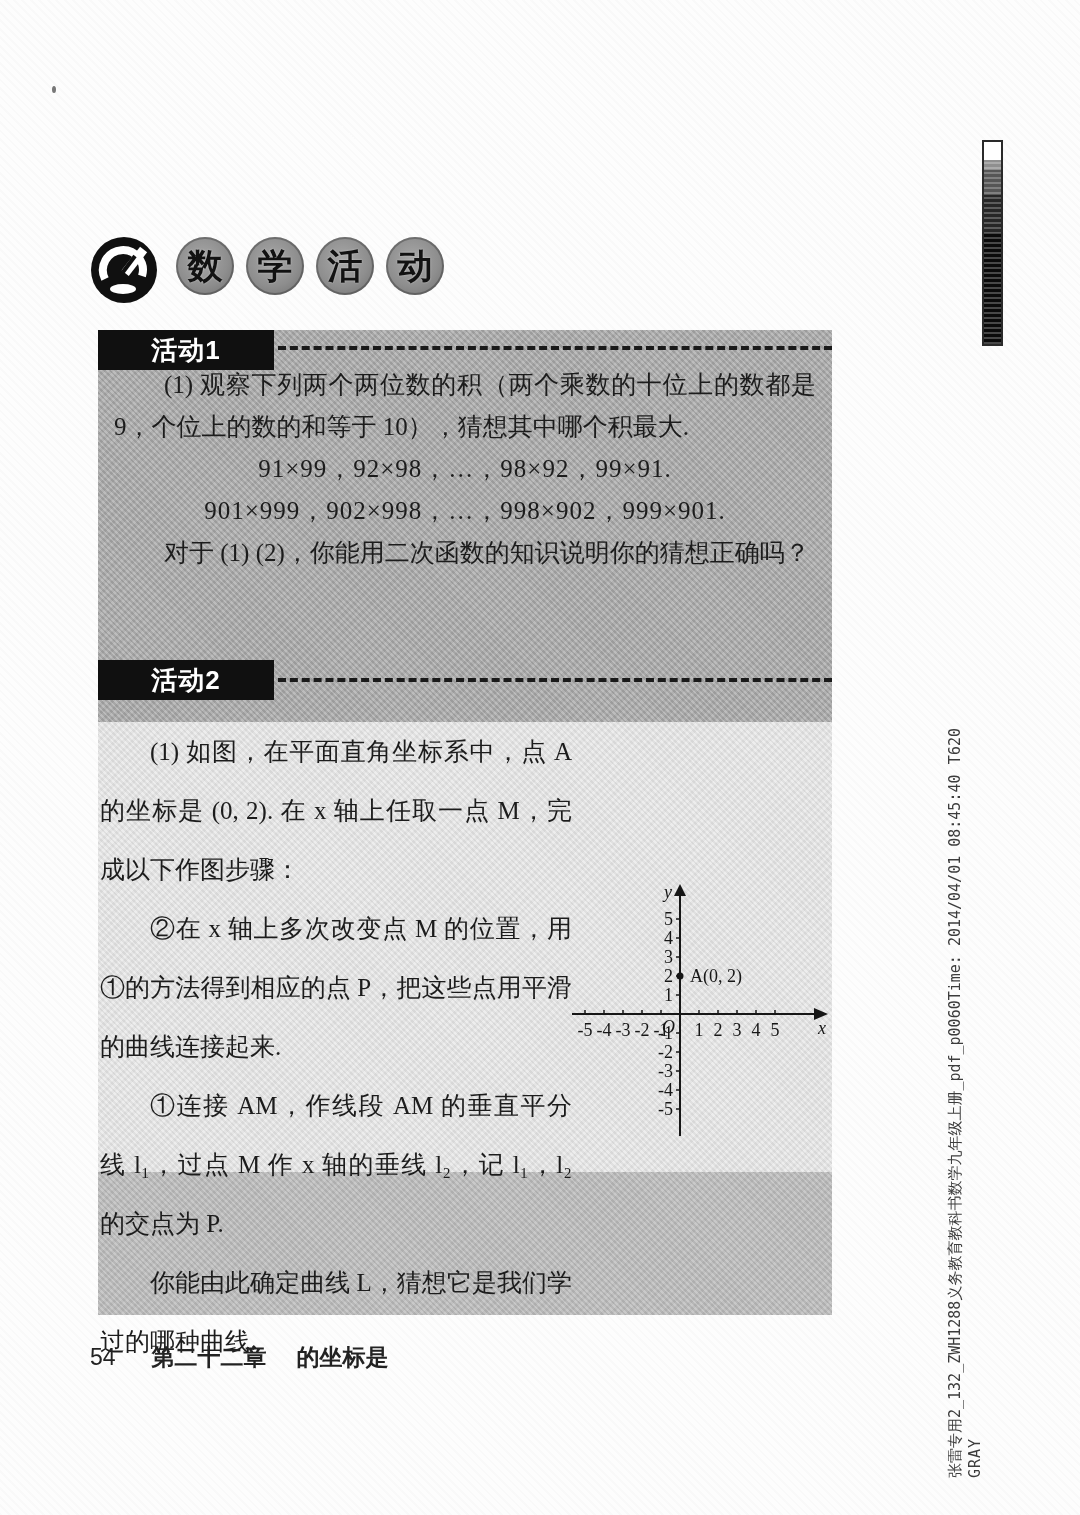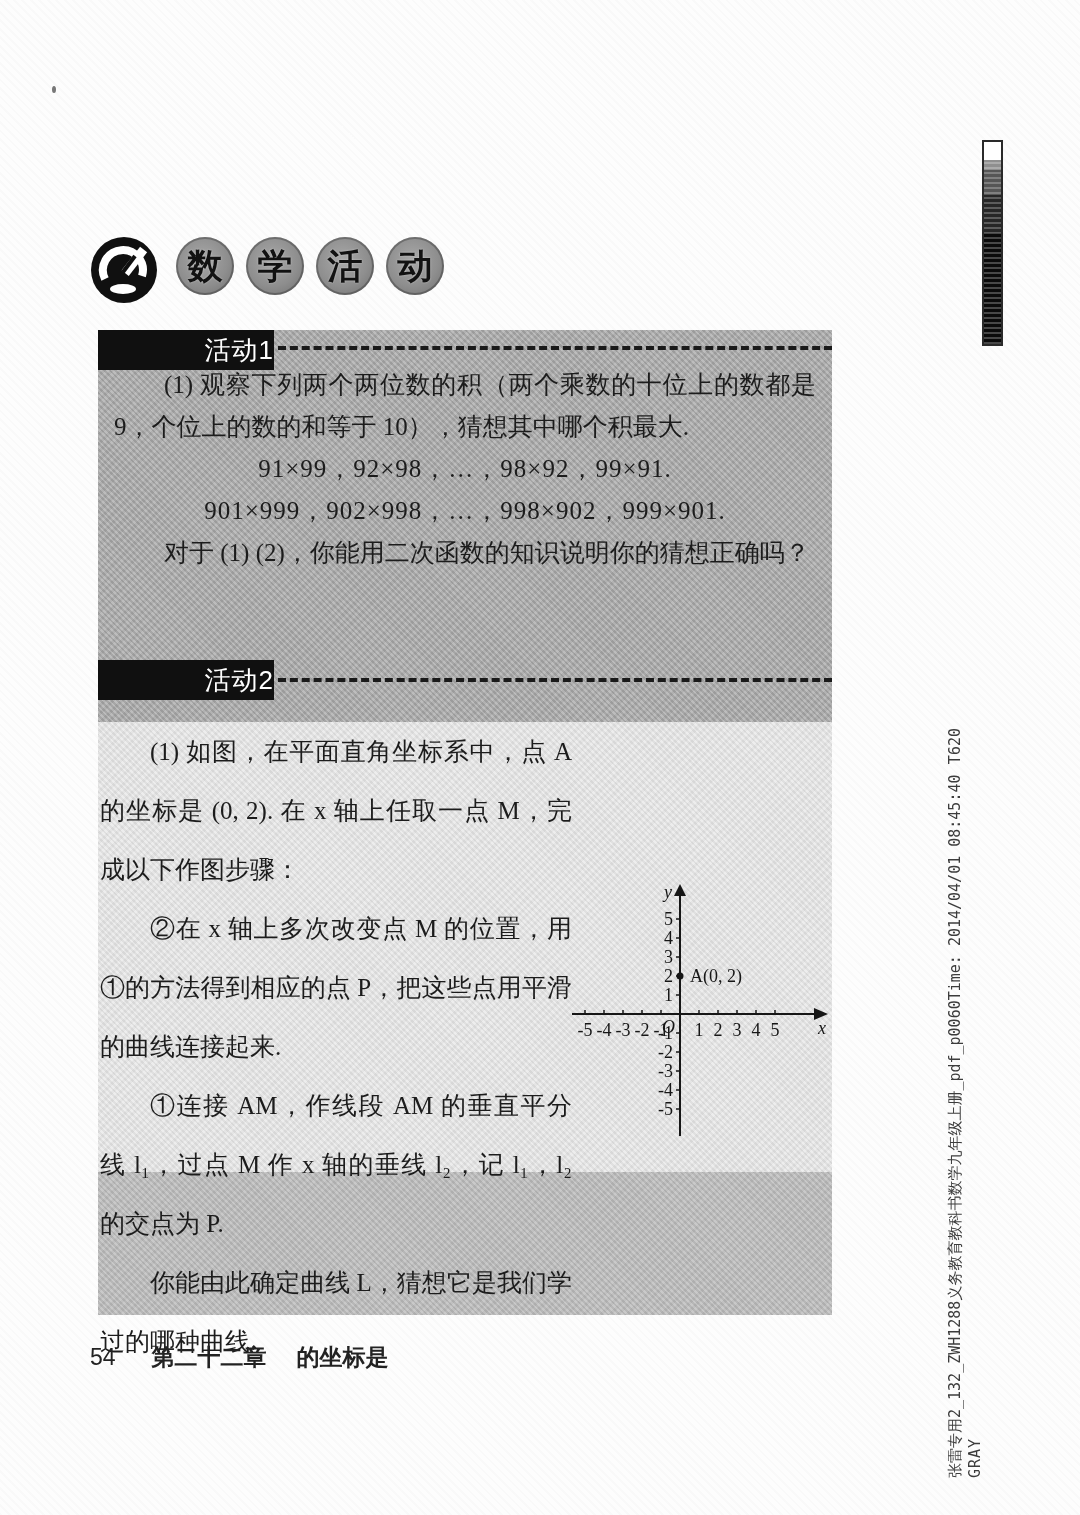--- a/index.html
+++ b/index.html
@@ -50,23 +50,23 @@
       repeating-linear-gradient(-45deg, rgba(0,0,0,.05) 0 3px, transparent 3px 6px);
   }
   #bandA { top:330px; height:392px; }
   #bandB { top:722px; height:450px; }
   #bandC { top:1172px; height:143px; }
 
   
   .act-label {
     position:absolute; left:98px; width:176px; height:40px;
     background:#101010; color:#ffffff;
-    display:flex; align-items:center; justify-content:flex-end;
+    display:flex; align-items:center; justify-content:center;
     font-family:"Liberation Sans","DejaVu Sans",sans-serif;
-    font-weight:normal; font-size:26px; letter-spacing:1px;
+    font-weight:bold; font-size:26px; letter-spacing:1px;
   }
   #label1 { top:330px; }
   #label2 { top:660px; }
   .dash-line {
     position:absolute; left:278px; width:554px; height:0;
     border-top:4px dashed #1a1a1a;
   }
   #dash1 { top:346px; }
   #dash2 { top:678px; }
 

